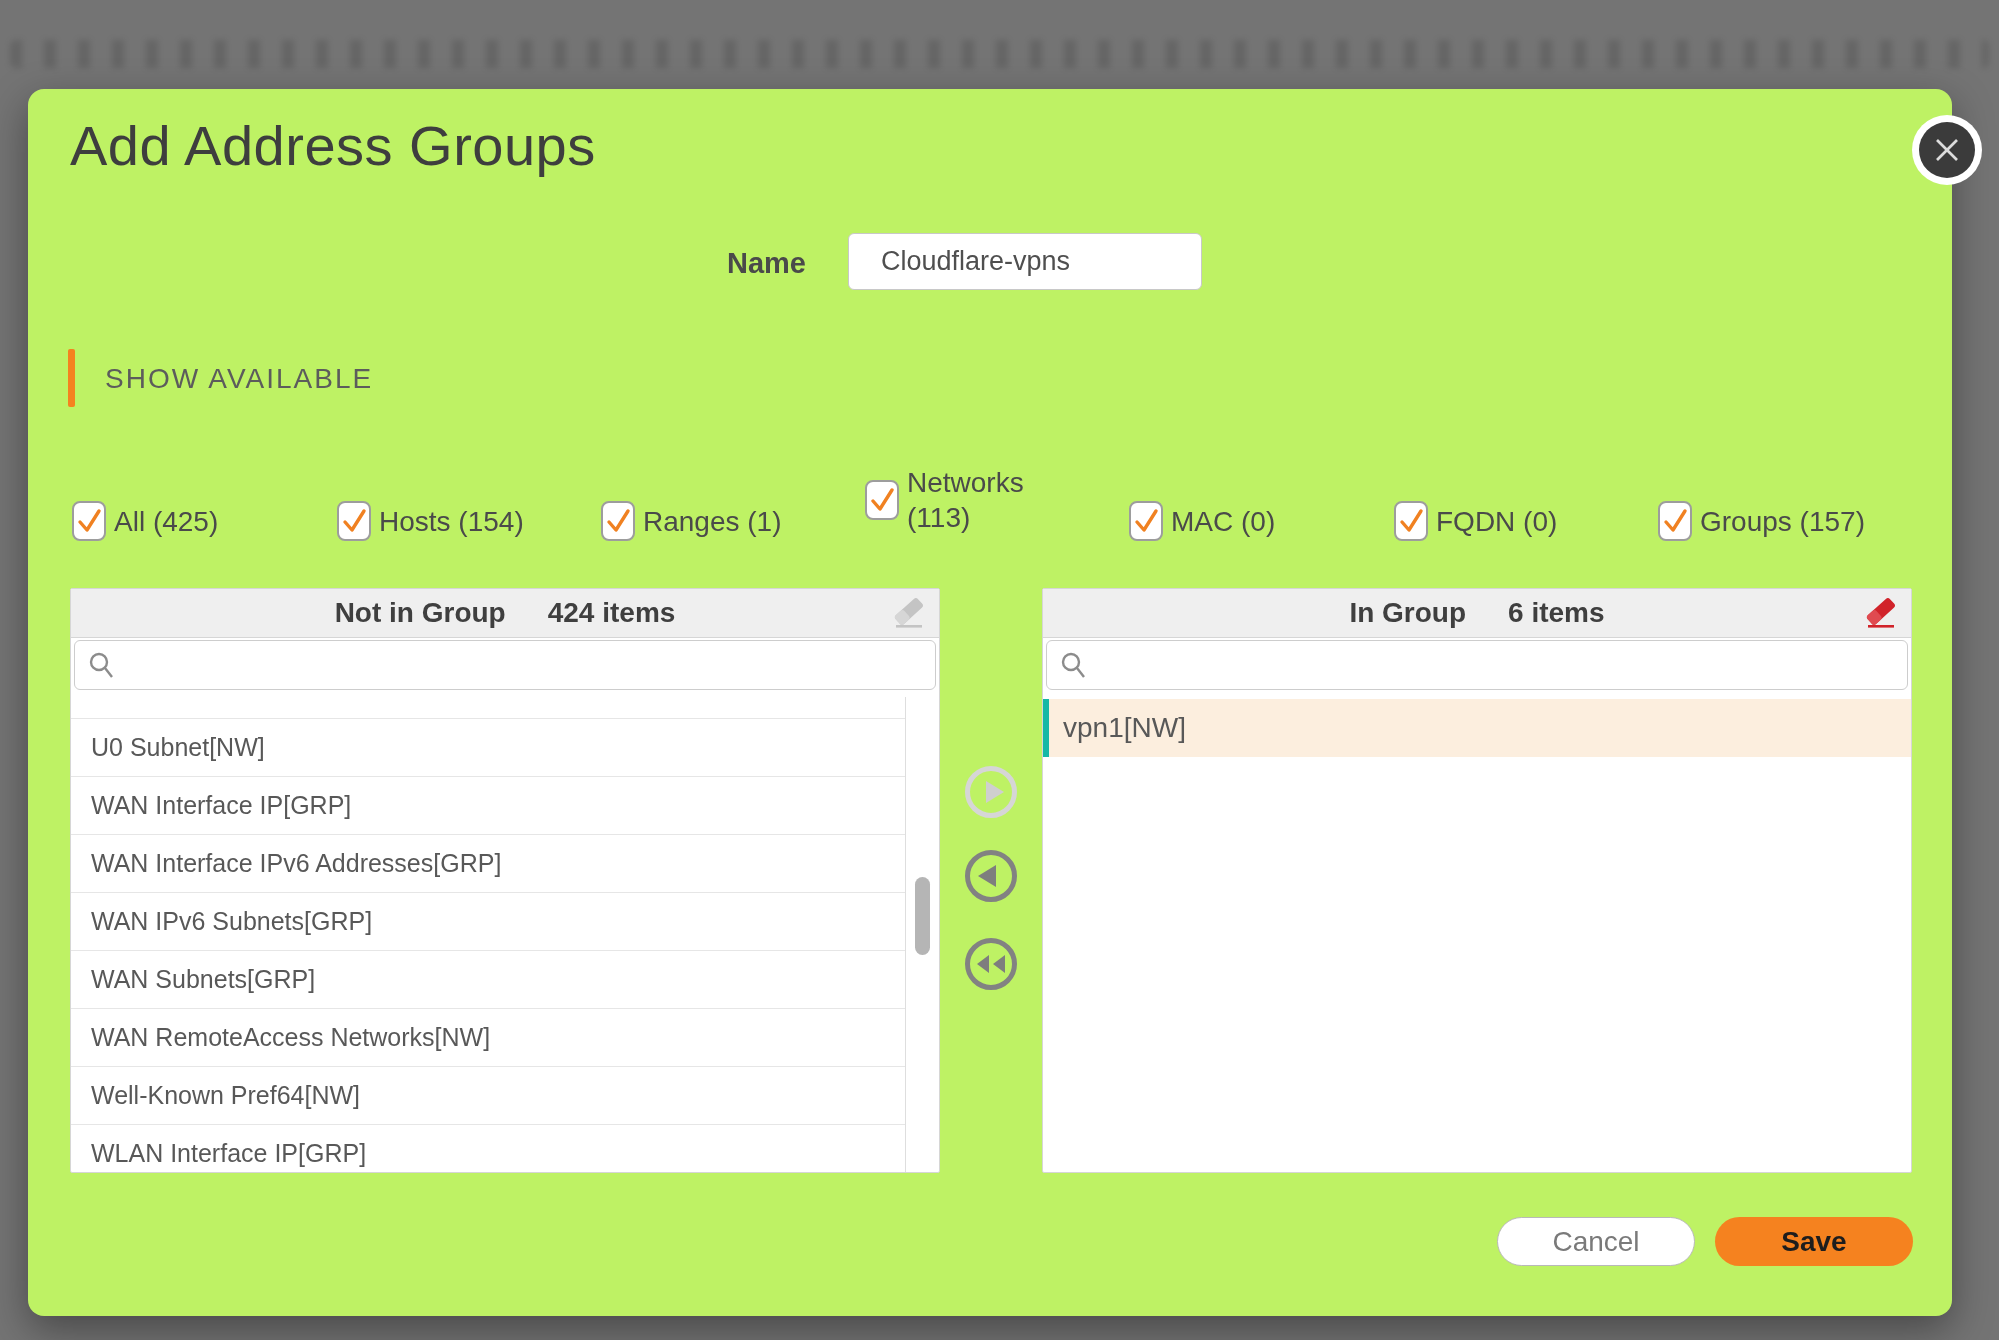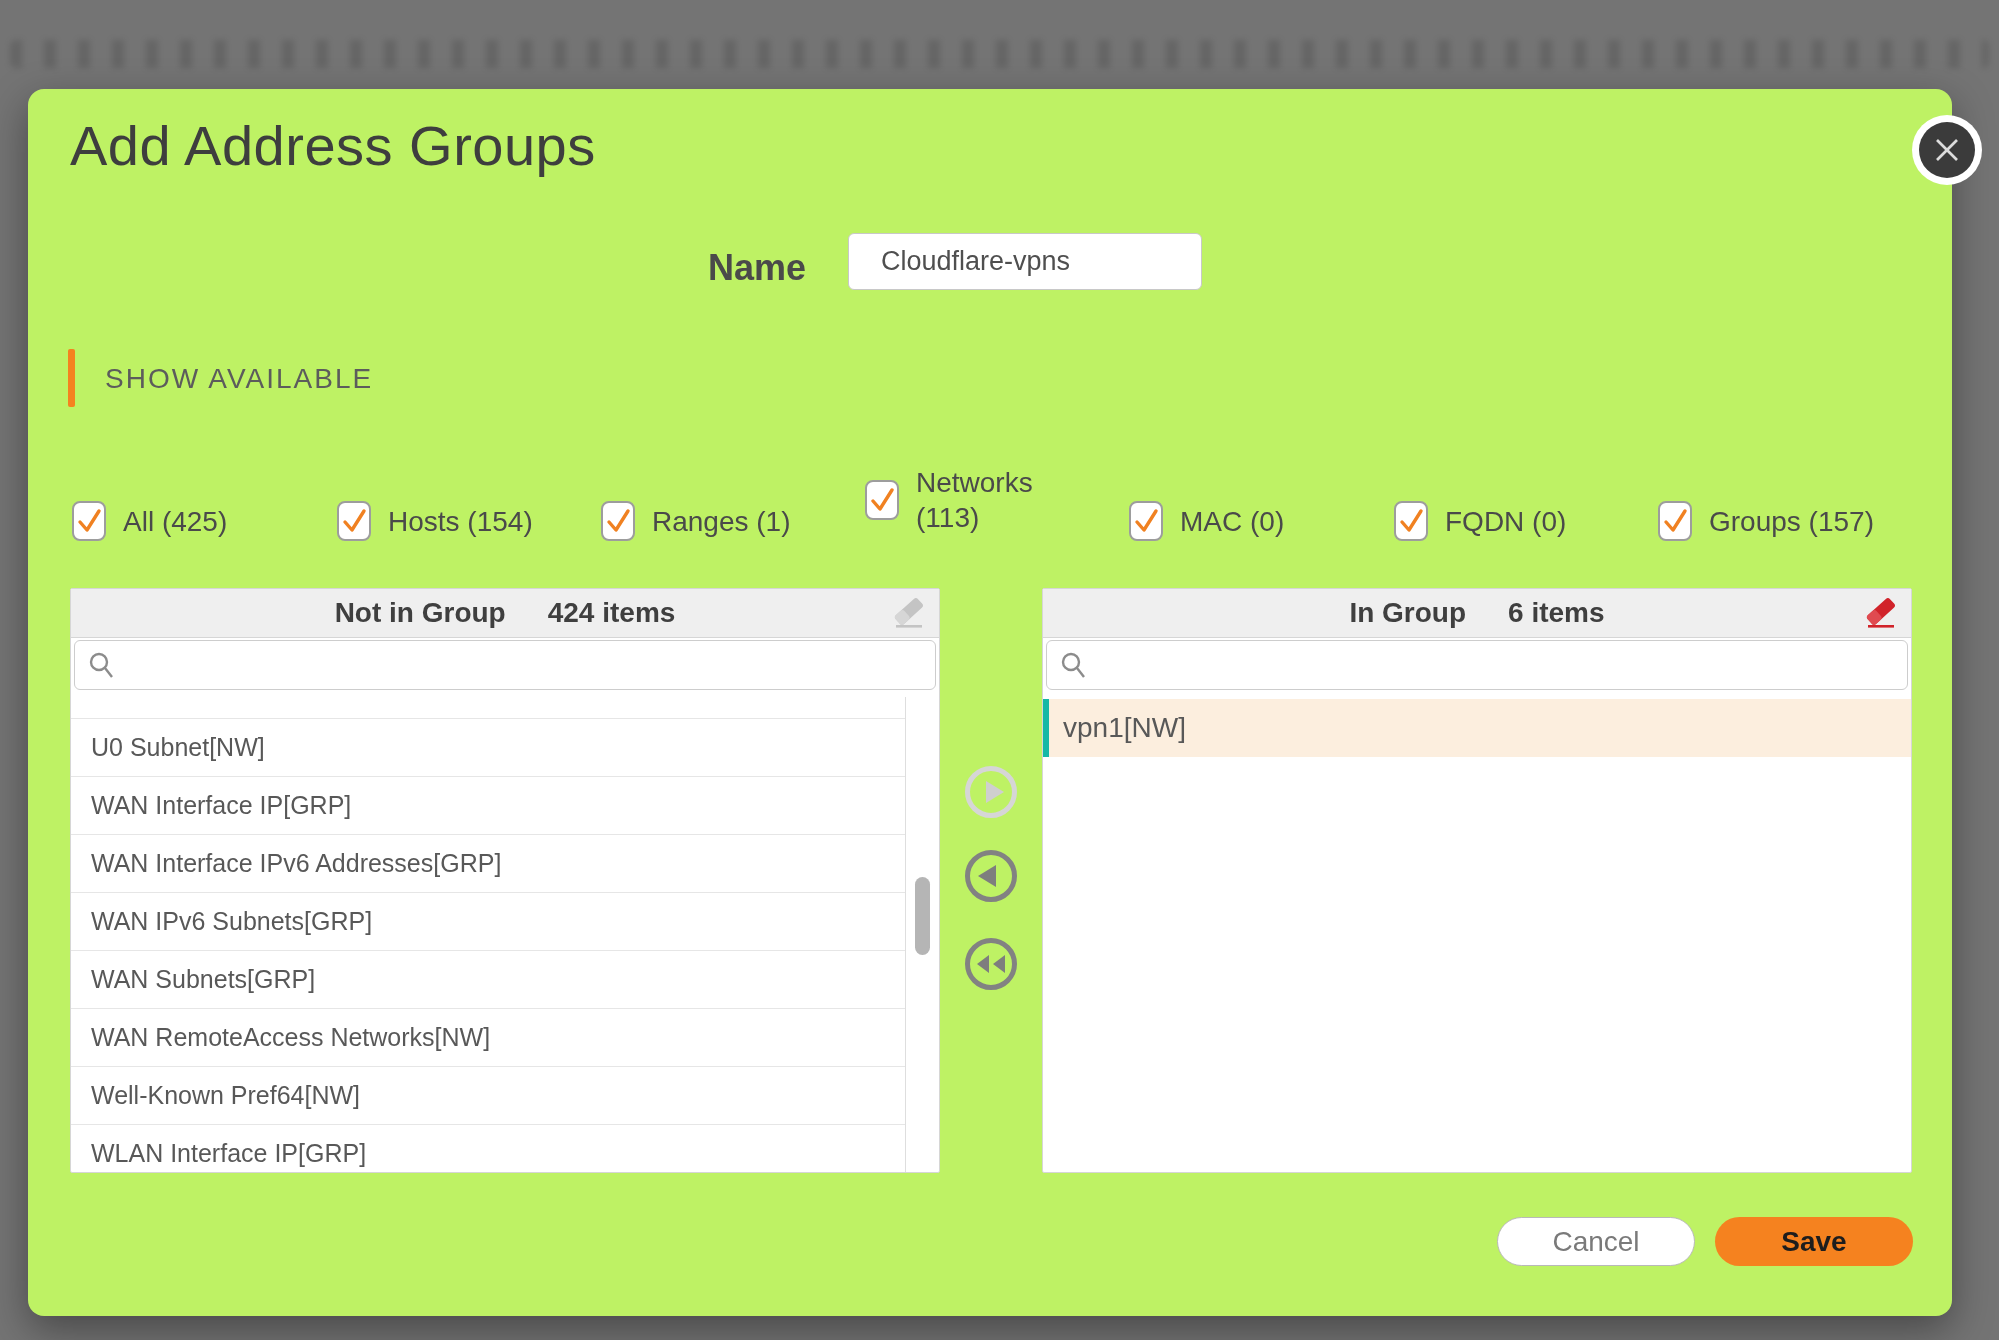--- a/index.html
+++ b/index.html
@@ -24,37 +24,37 @@
     position:absolute;left:1891px;top:33px;width:56px;height:56px;border-radius:50%;
     background:#3b3b3b;box-shadow:0 0 0 7px #ffffff;cursor:pointer;
     display:flex;align-items:center;justify-content:center;
   }
   .modal-title{
     position:absolute;left:42px;top:24px;
     font-size:56px;font-weight:500;color:#3e3e3e;letter-spacing:.5px;
   }
   .name-label{
     position:absolute;left:638px;top:158px;width:140px;text-align:right;
-    font-size:36px;font-weight:bold;color:#4a4a4a;
+    font-size:29px;font-weight:bold;color:#4a4a4a;
   }
   .name-input{
     position:absolute;left:820px;top:144px;width:354px;height:57px;
     border:1px solid #c8c8c8;border-radius:6px;box-sizing:border-box;
     font-family:"Liberation Sans", sans-serif;font-size:27px;color:#4f4f4f;
     padding:0 32px;outline:none;background:#fff;
   }
   .section-bar{
     position:absolute;left:40px;top:260px;width:7px;height:58px;border-radius:2px;
   }
   .section-header{
     position:absolute;left:77px;top:274px;
     font-size:28px;color:#5c5c5c;letter-spacing:2px;
   }
   .filter-item{
-    position:absolute;top:412px;display:flex;align-items:center;gap:17px;cursor:pointer;
+    position:absolute;top:412px;display:flex;align-items:center;gap:8px;cursor:pointer;
   }
   .filter-item.two-line{top:376px;}
   .checkbox{
     width:34px;height:40px;border:2px solid #9d9d9d;border-radius:8px;background:#fff;
     box-sizing:border-box;display:flex;align-items:center;justify-content:center;flex:0 0 auto;
   }
   .filter-label{font-size:28px;color:#4a4a4a;line-height:1.25;}
   .panel{
     position:absolute;top:499px;width:870px;height:585px;
     border:1px solid #d6d6d6;border-radius:2px;background:#fff;box-sizing:border-box;

